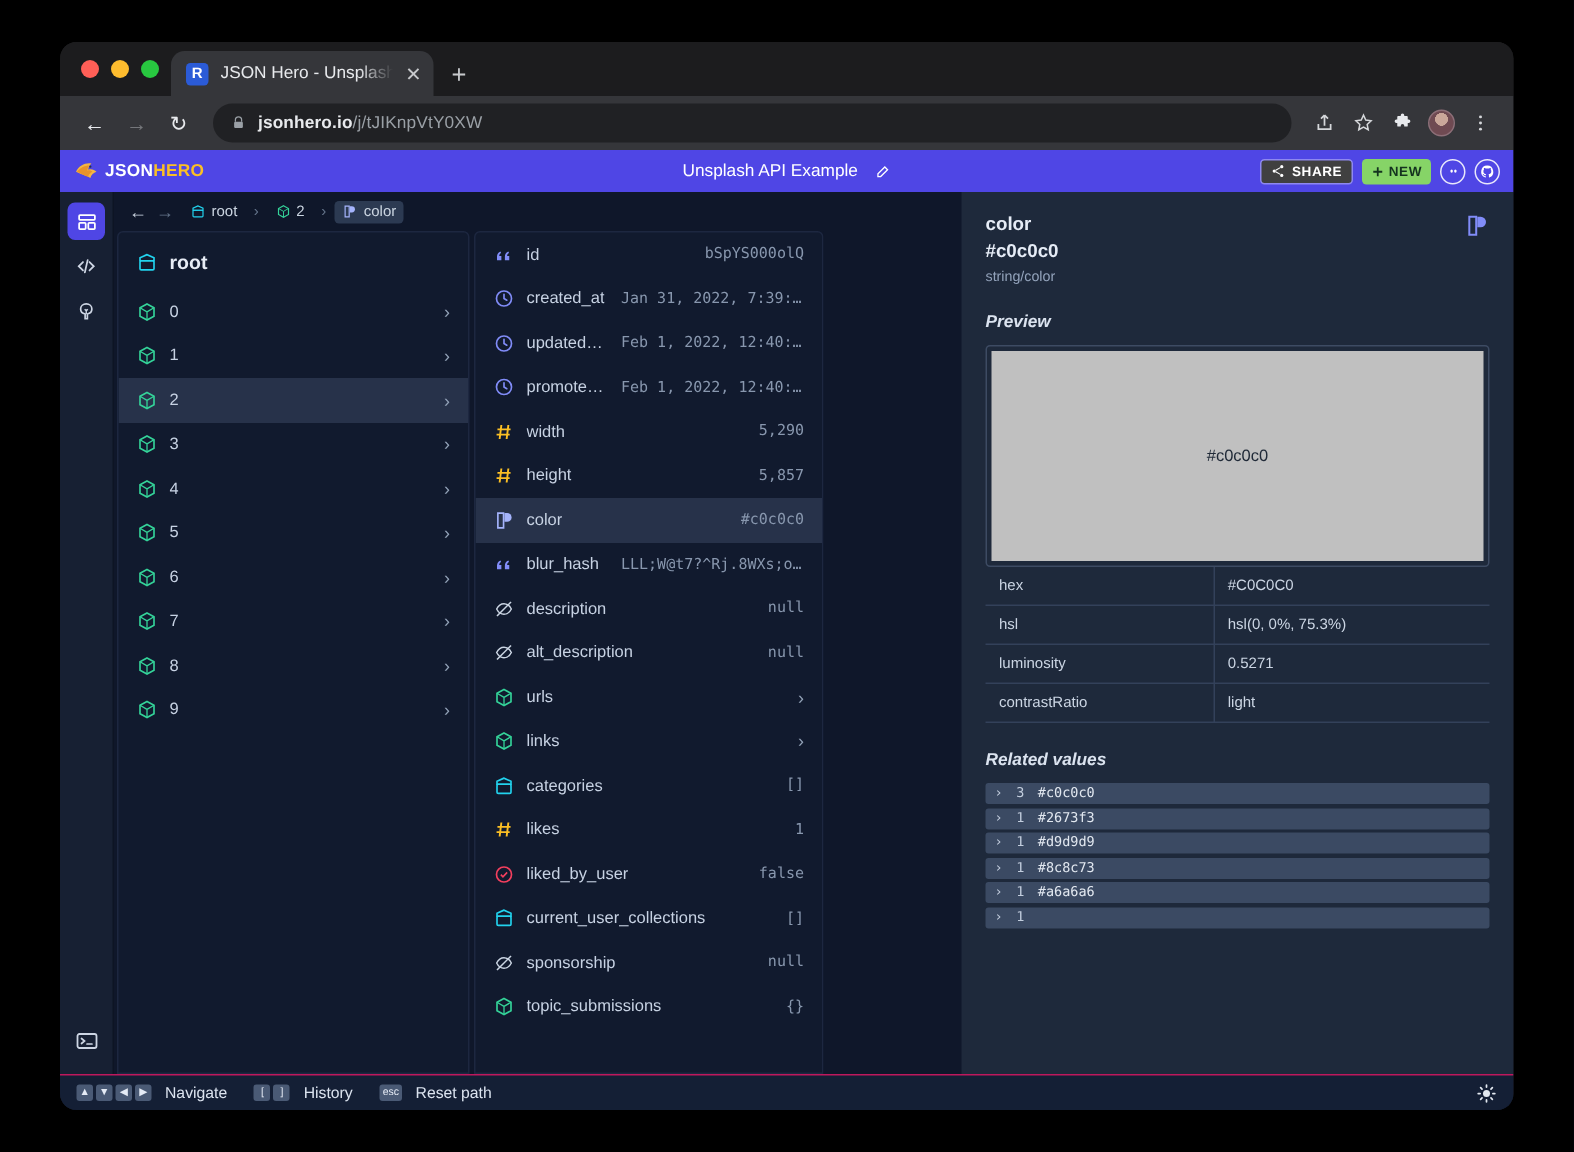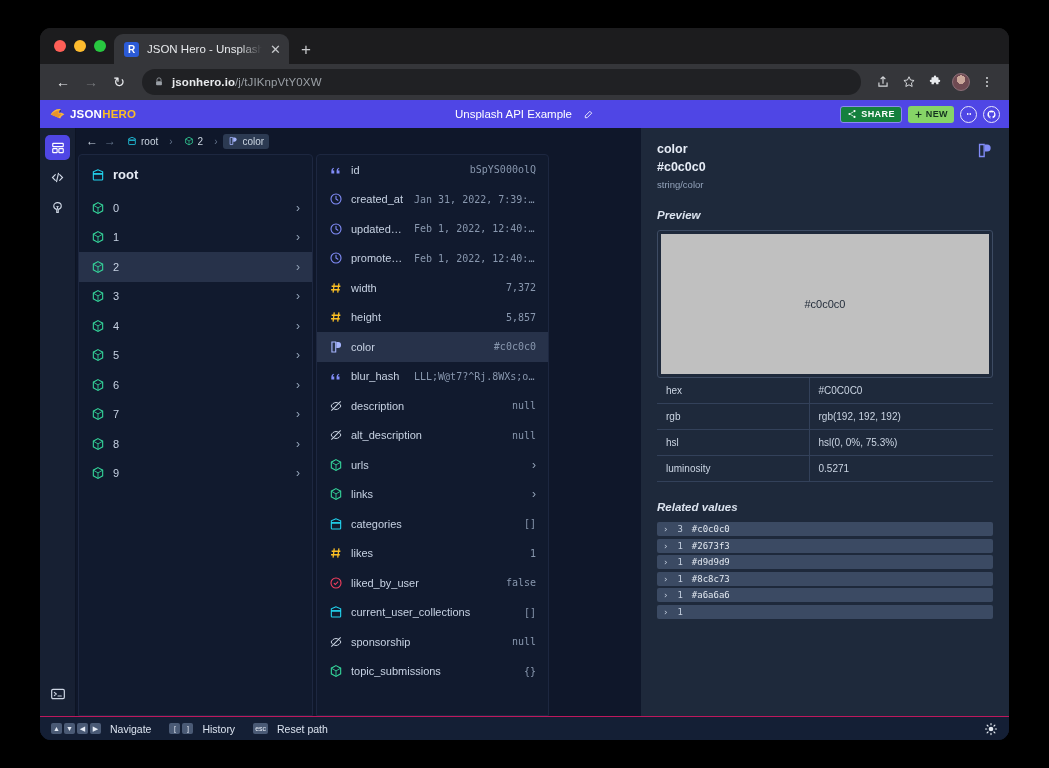--- a/index.html
+++ b/index.html
@@ -91,21 +91,21 @@
   .logo-text .hero { color: #fbbf24; margin-top: 40px; }
   .doc-title {
     position: absolute; left: 0; right: 0; margin: auto; text-align: center;
     font-size: 11.5px; color: #fff; display: flex; align-items: center;
     justify-content: center; gap: 11px; pointer-events: none;
   }
   .doc-title .edit { width: 11px; height: 11px; display: inline-block; }
   .hdr-right { margin-left: auto; display: flex; align-items: center; gap: 6px; }
   .btn-share {
     display: flex; align-items: center; gap: 4px;
-    background: #15803d; border: 1px solid #8e88f0; border-radius: 3px;
+    background: #404040; border: 1px solid #8e88f0; border-radius: 3px;
     height: 17px; padding: 0 6px; color: #fff;
     font-size: 9px; font-weight: bold; letter-spacing: .4px;
   }
   .btn-new {
     display: flex; align-items: center; gap: 3px;
     background: #86d467; border-radius: 3px; height: 17px; padding: 0 6px;
     color: #14331f; font-size: 9px; font-weight: bold; letter-spacing: .4px;
   }
   .round-ico {
     width: 17px; height: 17px; border-radius: 50%; background: #4f46e5;
@@ -523,21 +523,21 @@
                     </svg>
                   <span class="key">promoted_at</span>
                   <span class="val">Feb 1, 2022, 12:40:01 P…</span>
                 </div>
 
                 <div class="row">
                   <svg class="ico" viewBox="0 0 24 24">
                       <path d="M9 4l-2 16M17 4l-2 16M4.5 9h15M3.5 15h15" stroke="#fbbf24" stroke-width="2.2" fill="none"></path>
                     </svg>
                   <span class="key">width</span>
-                  <span class="val">7,372</span>
+                  <span class="val">5,290</span>
                 </div>
 
                 <div class="row">
                   <svg class="ico" viewBox="0 0 24 24">
                       <path d="M9 4l-2 16M17 4l-2 16M4.5 9h15M3.5 15h15" stroke="#fbbf24" stroke-width="2.2" fill="none"></path>
                     </svg>
                   <span class="key">height</span>
                   <span class="val">5,857</span>
                 </div>
 
@@ -674,30 +674,30 @@
             </div>
           </div>
 
           <table class="proptable">
             <tbody>
                 <tr>
               <td>hex</td>
               <td>#C0C0C0</td>
             </tr>
             <tr>
-              <td>rgb</td>
-              <td>rgb(192, 192, 192)</td>
-            </tr>
-            <tr>
               <td>hsl</td>
               <td>hsl(0, 0%, 75.3%)</td>
             </tr>
             <tr>
               <td>luminosity</td>
               <td>0.5271</td>
+            </tr>
+            <tr>
+              <td>contrastRatio</td>
+              <td>light</td>
             </tr>
           </tbody>
             </table>
 
           <div class="sec-title">Related values</div>
           <div>
             <div class="rel-row">
                 <span class="rchev">›</span>
                 <span class="rc">3</span>
                 <span>#c0c0c0</span>

